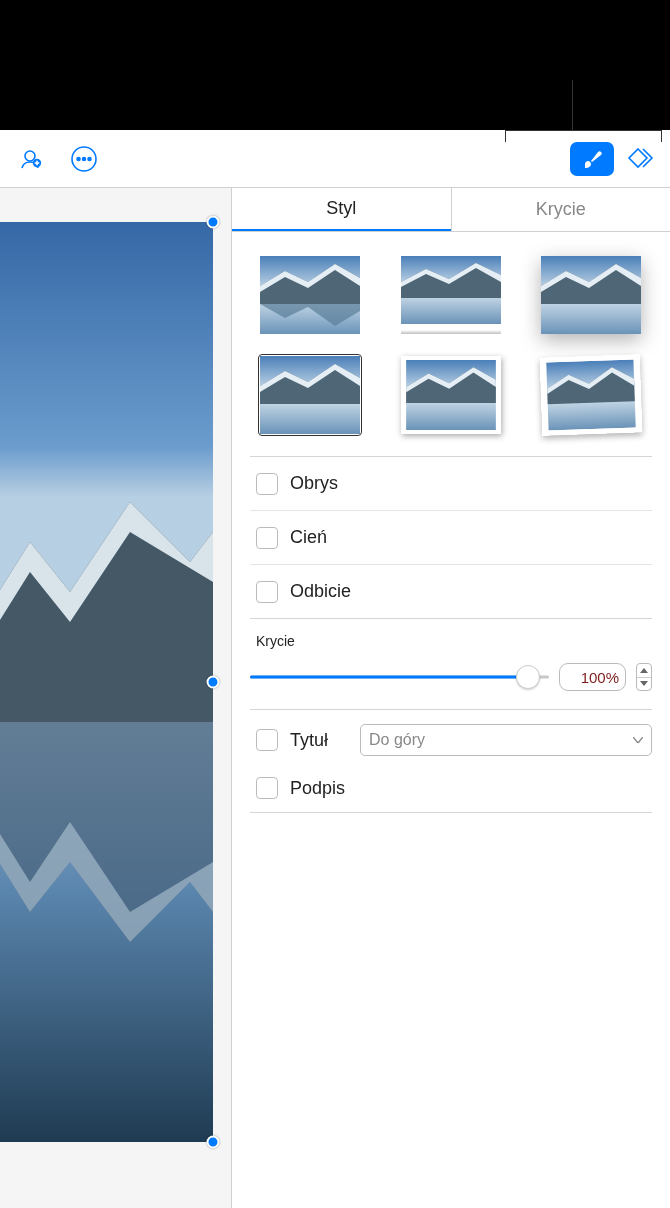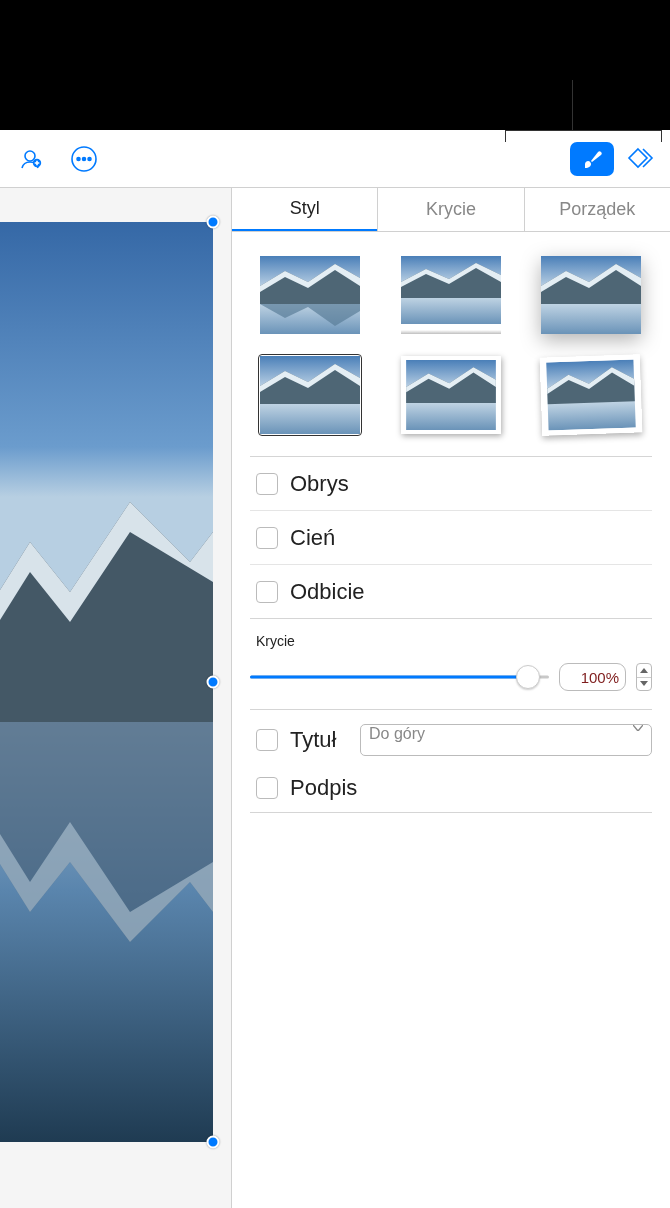--- a/index.html
+++ b/index.html
@@ -117,21 +117,21 @@
     align-items:center;
     height:54px;
     border-top:1px solid #e5e5e5;
     gap:12px;
   }
   .row:first-child { border-top:1px solid #d5d5d5; }
   .checkbox {
     width:22px; height:22px; border:1px solid #bbb; border-radius:4px; background:#fff;
     margin-left:6px;
   }
-  .row-label { font-size:22px; color:#222; }
+  .row-label { font-size:18px; color:#222; }
   .opacity-block {
     border-top:1px solid #d5d5d5;
     padding:14px 0 18px 0;
     border-bottom:1px solid #d5d5d5;
   }
   .opacity-label { font-size:14px; color:#222; margin:0 0 14px 6px;}
   .opacity-row { display:flex; align-items:center; gap:10px; }
   .slider {
     flex:1;
     height:24px;
@@ -161,21 +161,21 @@
     display:flex; flex-direction:column;
   }
   .stepper div { flex:1; display:flex; align-items:center; justify-content:center; }
   .stepper div:first-child { border-bottom:1px solid #ccc; }
   .title-section { padding-top:6px; }
   .title-row {
     display:flex; align-items:center; height:48px; gap:12px;
   }
   .select {
     flex:1; height:32px; border:1px solid #bbb; border-radius:5px;
-    display:flex; align-items:flex-start; justify-content:space-between;
+    display:flex; align-items:center; justify-content:space-between;
     padding:0 8px; font-size:16px; color:#888;
   }
   .section-bottom { border-bottom:1px solid #d5d5d5; }
 </style>
 </head>
 <body>
 
 <div class="black-bar"></div>
 <div class="callout-line"></div>
 <div class="callout-bracket"></div>
@@ -241,21 +241,20 @@
     </div>
     <div class="sel-handle" style="left:213px; top:34px;"></div>
     <div class="sel-handle" style="left:213px; top:494px;"></div>
     <div class="sel-handle" style="left:213px; top:954px;"></div>
   </div>
 
   <div class="panel">
     <div class="tabs">
       <div class="tab active">Styl</div>
       <div class="tab">Krycie</div>
-      <div class="tab">Porządek</div>
     </div>
 
     <div class="styles-grid">
 
       <div class="style-preview">
         <svg class="thumb" viewBox="0 0 100 78">
             <defs>
               <linearGradient id="t1" x1="0" y1="0" x2="0" y2="1">
                 <stop offset="0%" stop-color="#4a7fb8"></stop>
                 <stop offset="50%" stop-color="#d8e6f0"></stop>

